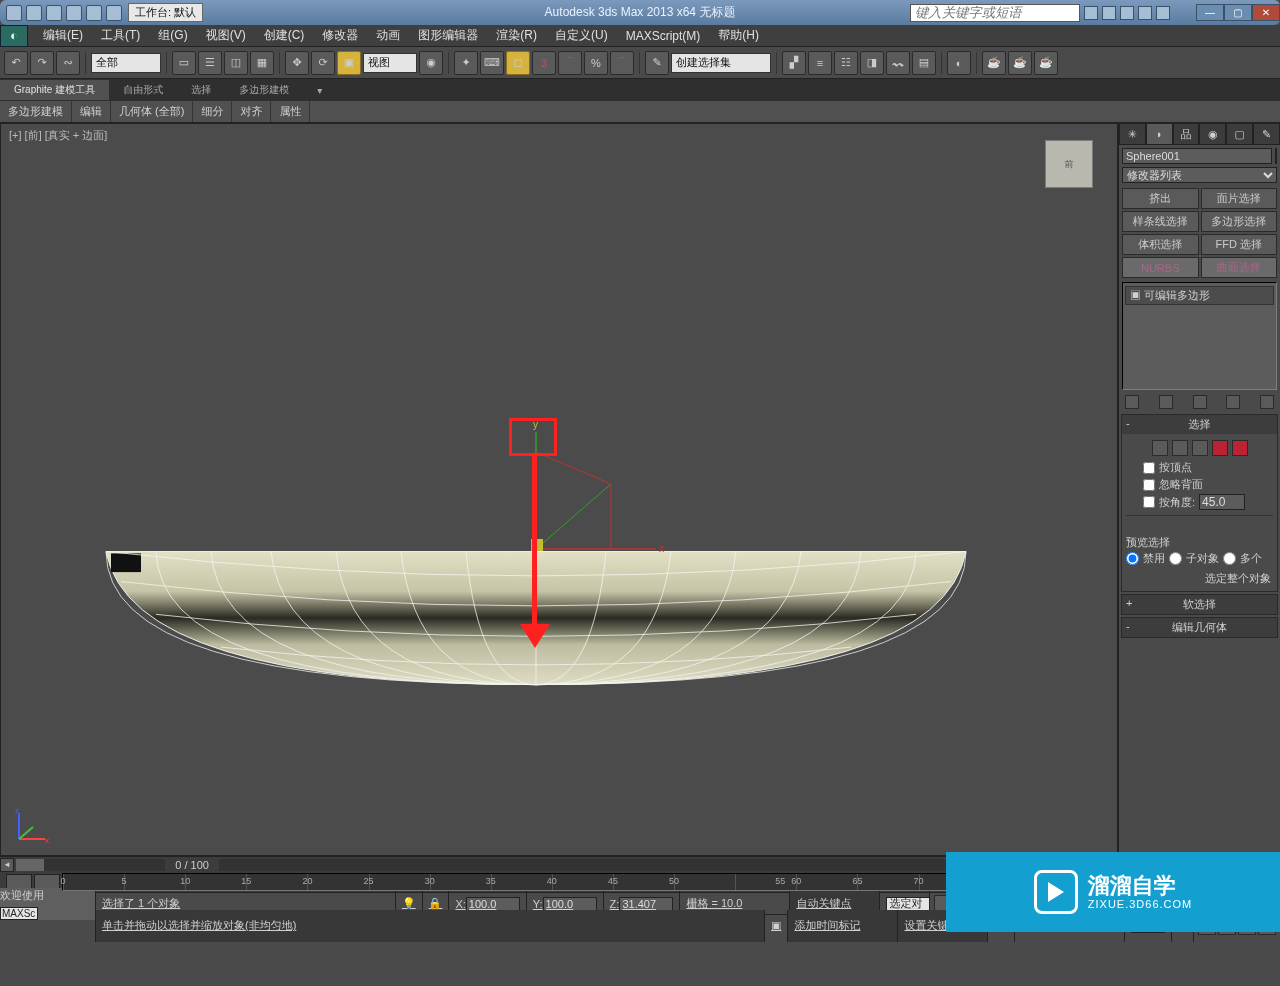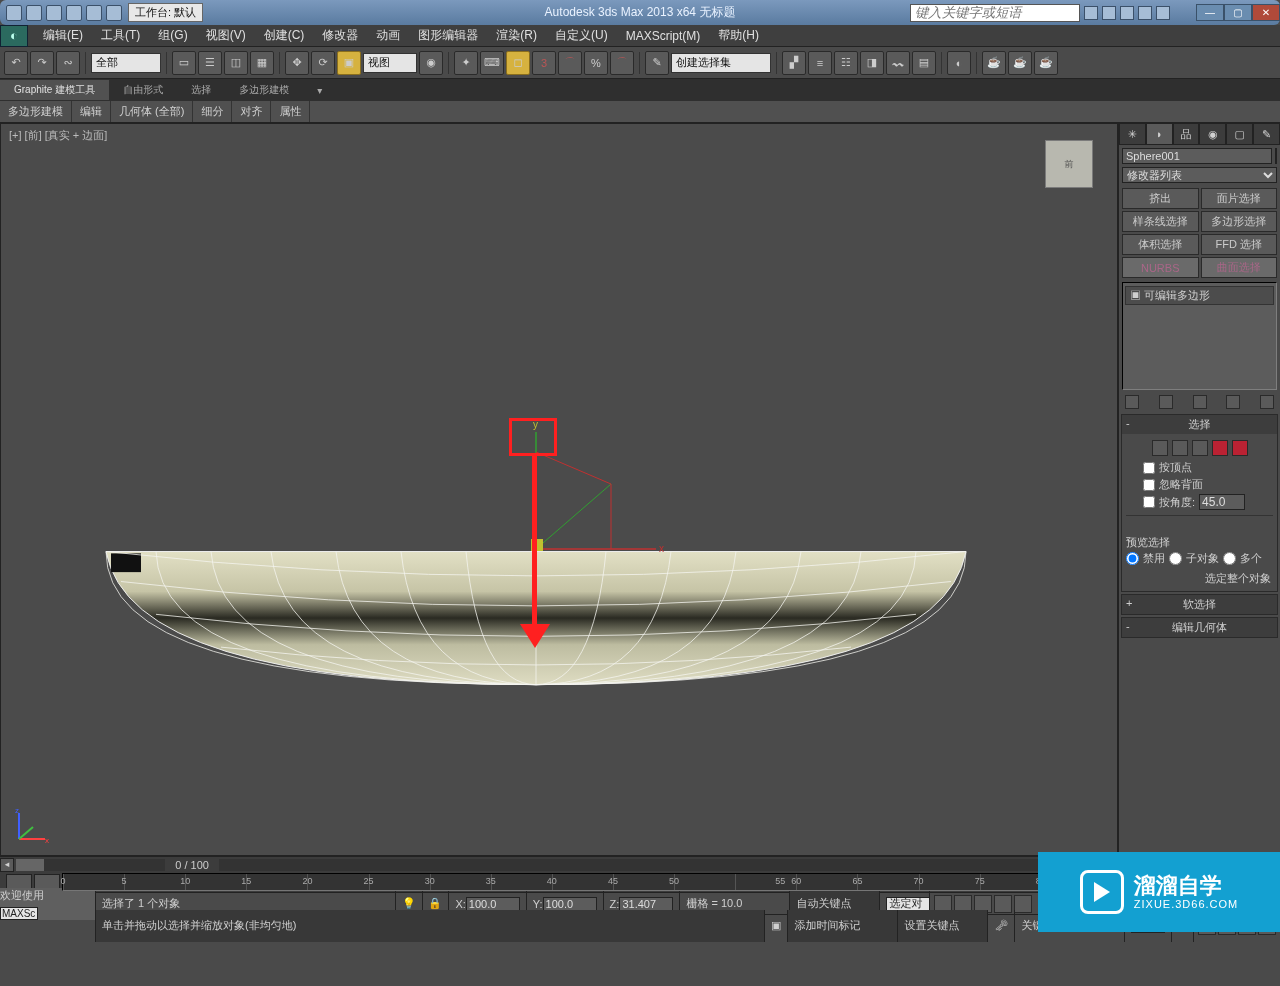--- a/index.html
+++ b/index.html
@@ -91,30 +91,30 @@
 .hscroll-row .sb-btn { width: 14px; height: 14px; background: #5a5a5a; border: 1px solid #222; text-align: center; font-size:9px; }
 .hscroll-row .track { flex: 1; background: #333; height: 12px; margin: 0 2px; position: relative; }
 .hscroll-row .thumb { position: absolute; left: 0; width: 28px; height: 12px; background: #666; }
 .hscroll-row .frame-ind { padding: 0 8px; color:#ccc;}
 .timeslider { height: 20px; background: #3c3c3c; display: flex; align-items: center; padding: 0 6px; }
 .timeslider .slot { width: 26px; height: 16px; background: #5a5a5a; border:1px solid #222; margin-right: 2px;}
 .ruler { flex:1; position: relative; height: 18px; background: #333; border: 1px inset #222; }
 .ruler .tick { position: absolute; top: 0; width: 1px; height: 100%; background: #555;}
 .ruler .tick-label { position:absolute; top: 2px; font-size: 9px; color:#aaa; transform: translateX(-50%);}
 .statusrow1, .statusrow2 { height: 22px; display: flex; align-items: center; border-top: 1px solid #222; }
-.status-cell { border-right: 1px solid #222; padding: 16px 6px; height: 100%; display: flex; align-items: center; white-space: nowrap; }
+.status-cell { border-right: 1px solid #222; padding: 16px 6px; height: 100%; display: flex; align-items: center; white-space: nowrap; text-decoration: underline; }
 .status-cell input { background: #5c5c5c; border:1px solid #222; color:#ddd; width: 54px; font-size: 11px; padding: 0 2px; }
 .status-cell.prompt { flex: 1; background: #383838; }
 .status-icons { display:flex; gap:2px; padding: 0 4px;}
 .status-icons span { width:18px; height:18px; background:#5a5a5a; border:1px solid #2a2a2a; }
 .welcome { width: 96px; background: #5f5f5f; border-right:1px solid #222; display:flex; align-items:flex-start; justify-content:center; gap:4px;flex-direction:column;}
 .welcome .smallfield { width: 38px; background:#e5e5e5; color:#222; border:1px solid #222; font-size:10px; padding: 0 1px;}
 
 
-.watermark { position: absolute; right: 0; bottom: 54px; width: 242px; height: 80px; background: #13a0d1; color: #fff; display:flex; align-items:center; justify-content:center; gap:10px; font-size: 22px; font-weight: bold; z-index: 50;}
+.watermark { position: absolute; right: 0; bottom: 54px; width: 334px; height: 80px; background: #13a0d1; color: #fff; display:flex; align-items:center; justify-content:center; gap:10px; font-size: 22px; font-weight: bold; z-index: 50;}
 .watermark .play { width: 44px; height: 44px; border: 3px solid #fff; border-radius: 8px; display:flex; align-items:center; justify-content:center;}
 .watermark .play::after { content:""; border-left: 16px solid #fff; border-top: 10px solid transparent; border-bottom: 10px solid transparent;}
 .watermark .txt { display:flex; flex-direction:column; line-height:1.1;}
 .watermark .txt .dom { font-size: 11px; letter-spacing: 1px; font-weight: normal; }
 
 
 .bowl { position:absolute; left:100px; top:420px; width:870px; height:150px; }
 .red-box { position:absolute; border: 3px solid #ff2020; }
 .red-arrow { position:absolute; background:#ff2020; }
 

